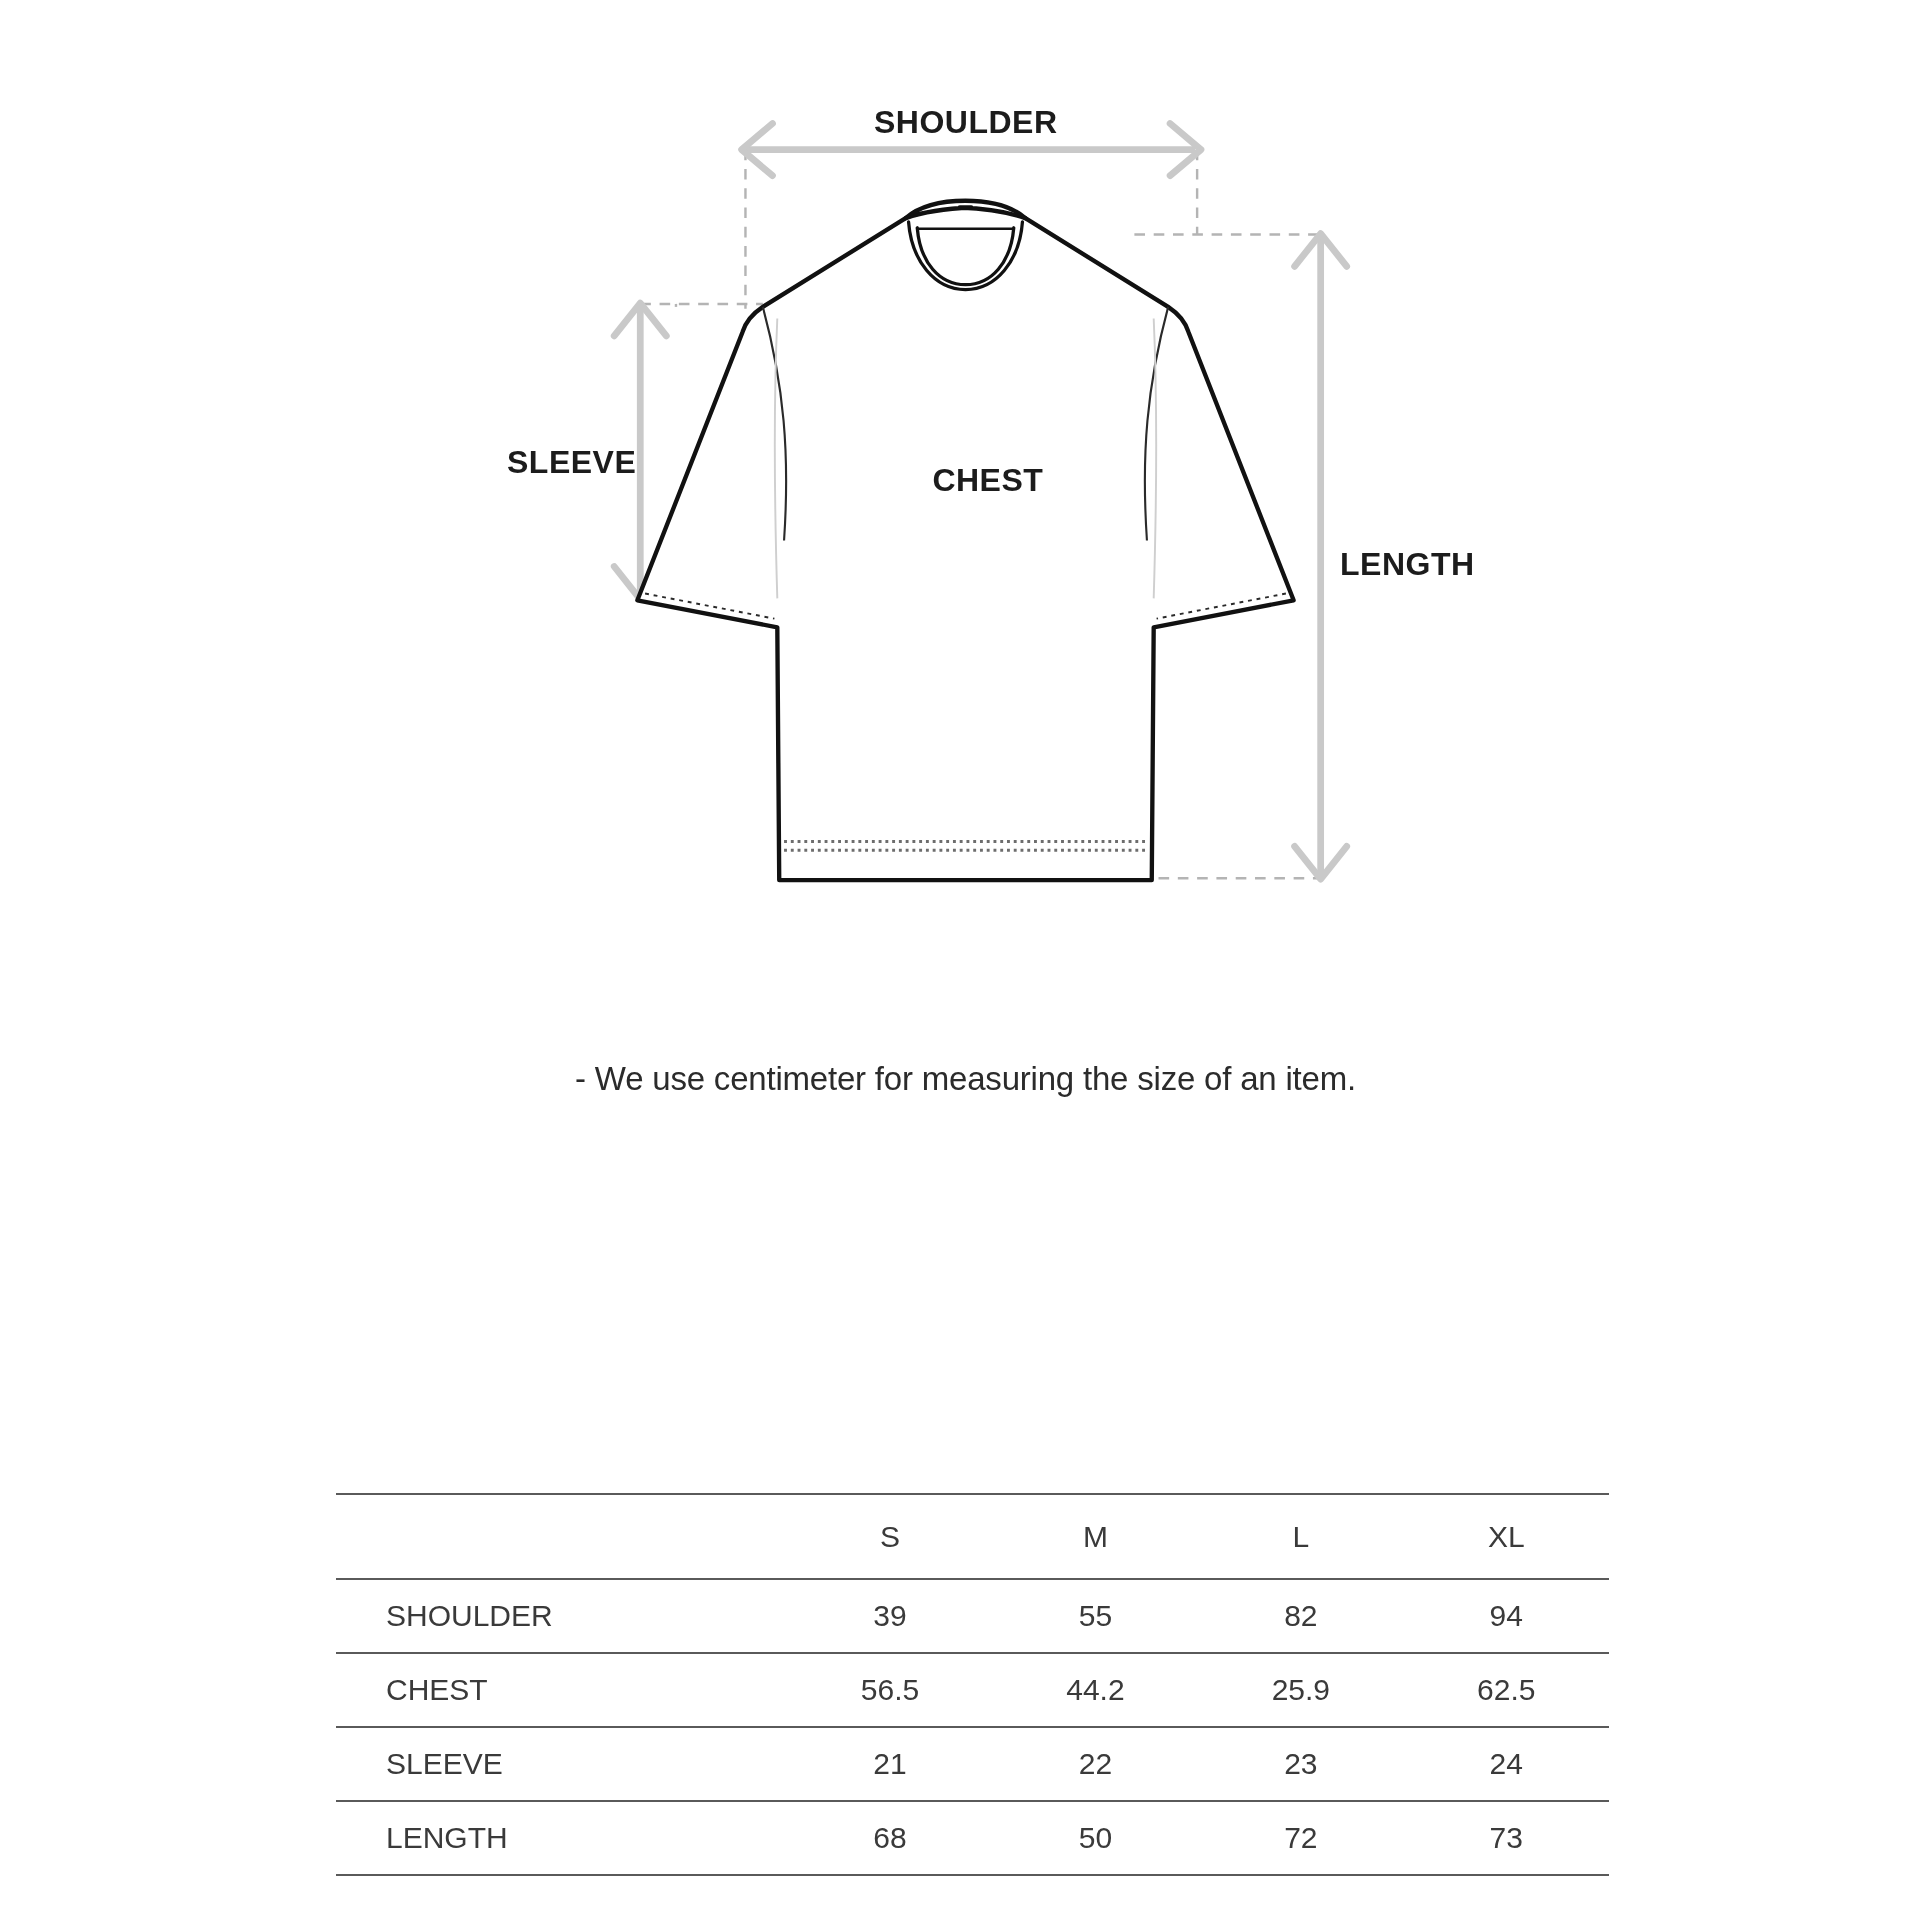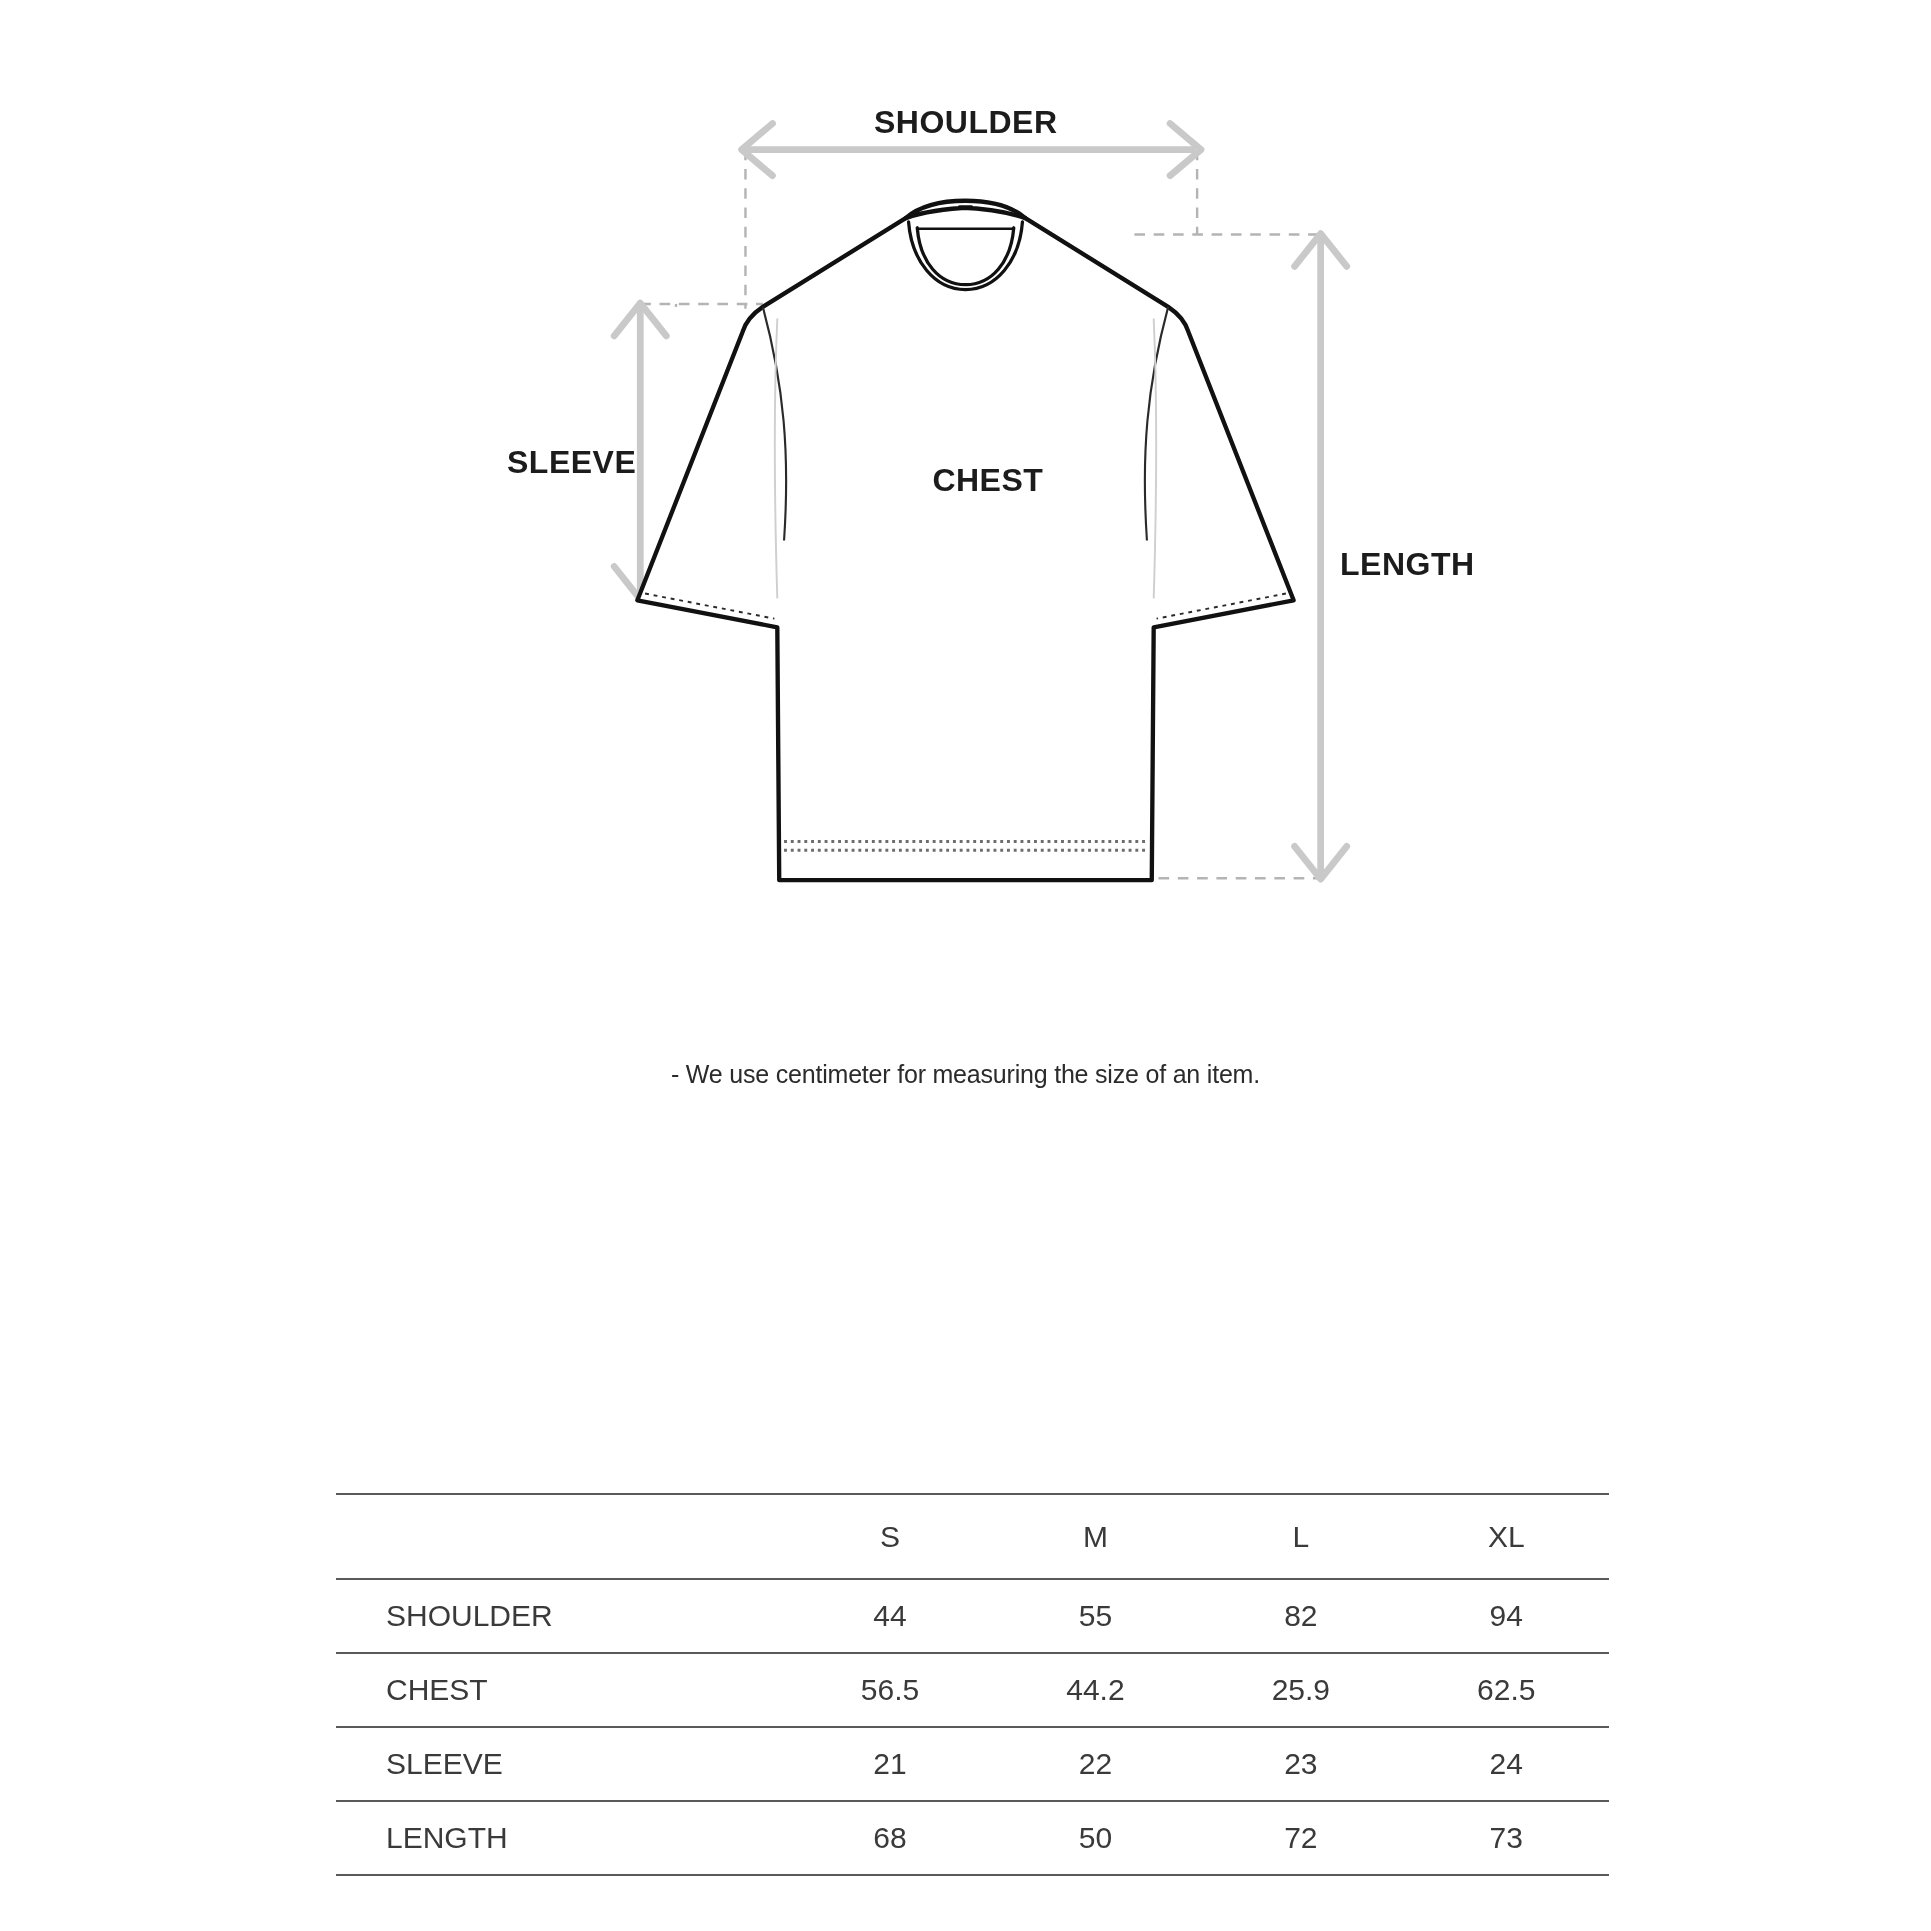--- a/index.html
+++ b/index.html
@@ -67,21 +67,21 @@
   
   #notes-section {
     position: absolute;
     left: 0;
     top: 1062px;
     width: 1931px;
     text-align: center;
   }
   .note-line {
     font-family: "Liberation Sans", sans-serif;
-    font-size: 25px;
+    font-size: 33px;
     color: #2b2b2b;
     line-height: 1.0;
     margin: 0 0 23px 0;
     letter-spacing: -0.2px;
   }
 
   
   #size-table-wrap {
     position: absolute;
     left: 336px;
@@ -247,21 +247,21 @@
         <th class="col-measure"></th>
         <th class="col-size">S</th>
         <th class="col-size">M</th>
         <th class="col-size">L</th>
         <th class="col-size">XL</th>
       </tr>
     </thead>
     <tbody>
       <tr>
         <td class="col-measure">SHOULDER</td>
-        <td class="col-size">44</td>
+        <td class="col-size">39</td>
         <td class="col-size">55</td>
         <td class="col-size">82</td>
         <td class="col-size">94</td>
       </tr>
       <tr>
         <td class="col-measure">CHEST</td>
         <td class="col-size">56.5</td>
         <td class="col-size">44.2</td>
         <td class="col-size">25.9</td>
         <td class="col-size">62.5</td>

